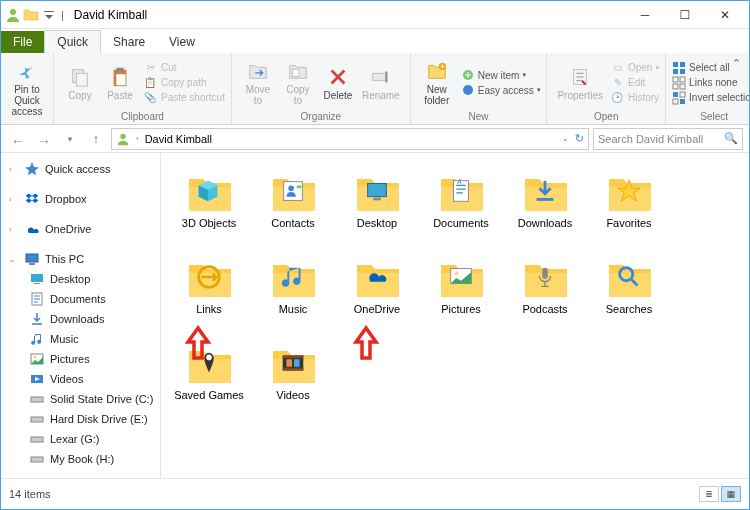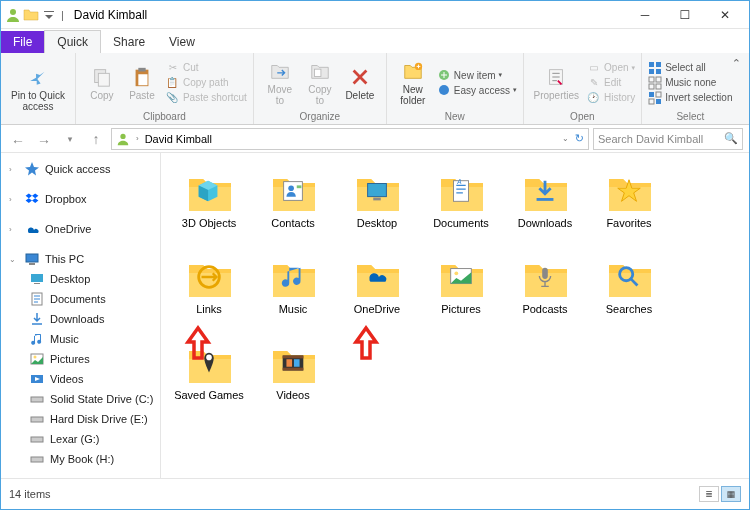--- a/index.html
+++ b/index.html
@@ -6,21 +6,21 @@
 body { width: 750px; height: 510px; border: 1px solid #4ca3e0; background: #fff; overflow: hidden; display: flex; flex-direction: column; }
 .titlebar { height: 28px; display: flex; align-items: center; padding: 0 4px; border-bottom: 1px solid #e5e5e5; }
 .titlebar .tbicons { display: flex; gap: 2px; }
 .titlebar .tic { width: 16px; height: 16px; display: flex; align-items: center; justify-content: center; }
 .titlebar .qat-sep { font-size: 11px; color: #666; margin: 0 4px; }
 .titlebar .title { font-size: 12px; margin-left: 6px; }
 .winctl { margin-left: auto; display: flex; }
 .winctl div { width: 40px; height: 26px; display: flex; align-items: center; justify-content: center; font-size: 12px; color: #333; }
 .tabs { height: 24px; display: flex; align-items: flex-end; background: #fff; }
 .tab { padding: 4px 12px; font-size: 12px; color: #333; }
-.tab.file { background: #6d28d9; color: #fff; }
+.tab.file { background: #4d7c0f; color: #fff; }
 .tab.active { border: 1px solid #d0d0d0; border-bottom: none; background: #f5f6f7; }
 .ribbon { height: 72px; min-height: 72px; background: #f5f6f7; border-bottom: 1px solid #d0d0d0; display: flex; position: relative; }
 .ribbon .chev { position: absolute; right: 8px; top: 4px; font-size: 11px; color: #666; }
 .rgroup { border-right: 1px solid #e0e0e0; padding: 2px 6px 0 6px; display: flex; flex-direction: column; }
 .rgroup .grow { display: flex; flex: 1; }
 .rgroup .glabel { font-size: 10px; color: #777; text-align: center; padding: 1px 0 2px; }
 .rbtn { display: flex; flex-direction: column; align-items: center; justify-content: center; font-size: 10px; color: #444; padding: 2px 4px; text-align: center; min-width: 40px; }
 .rbtn.dim { color: #aaa; align-items: center; }
 .ric { width: 24px; height: 24px; display: flex; align-items: center; justify-content: center; margin-bottom: 1px; }
 .ric svg { width: 22px; height: 22px; }
@@ -178,20 +178,29 @@
 to</span>
       </div>
       <div class="rbtn">
         <div class="ric">
             <svg viewBox="0 0 24 24">
               <path d="M5 5l14 14M19 5L5 19" stroke="#d0453a" stroke-width="3"></path>
             </svg>
           </div>
         <span>Delete</span>
       </div>
+      <div class="rbtn dim">
+        <div class="ric">
+            <svg viewBox="0 0 24 24">
+              <rect x="3" y="8" width="14" height="8" fill="#e8e8e8" stroke="#bbb"></rect>
+              <rect x="17" y="6" width="2" height="12" fill="#888"></rect>
+            </svg>
+          </div>
+        <span>Rename</span>
+      </div>
     </div>
     <div class="glabel">Organize</div>
   </div>
 
   <div class="rgroup">
     <div class="grow">
       <div class="rbtn">
         <div class="ric">
             <svg viewBox="0 0 24 24">
               <path d="M3 6h6l2 2h10v12H3z" fill="#ffd86b" stroke="#d4a93a"></path>
@@ -274,21 +283,21 @@
           </div>
         <div class="smallrow">
             <span class="si">
               <svg viewBox="0 0 14 14">
                 <rect x="1" y="1" width="5" height="5" fill="none" stroke="#888"></rect>
                 <rect x="8" y="1" width="5" height="5" fill="none" stroke="#888"></rect>
                 <rect x="1" y="8" width="5" height="5" fill="none" stroke="#888"></rect>
                 <rect x="8" y="8" width="5" height="5" fill="none" stroke="#888"></rect>
               </svg>
             </span>
-            <span>Music none</span>
+            <span>Links none</span>
           </div>
         <div class="smallrow">
             <span class="si">
               <svg viewBox="0 0 14 14">
                 <rect x="1" y="1" width="5" height="5" fill="#3a87d4"></rect>
                 <rect x="8" y="1" width="5" height="5" fill="none" stroke="#888"></rect>
                 <rect x="1" y="8" width="5" height="5" fill="none" stroke="#888"></rect>
                 <rect x="8" y="8" width="5" height="5" fill="#3a87d4"></rect>
               </svg>
             </span>

